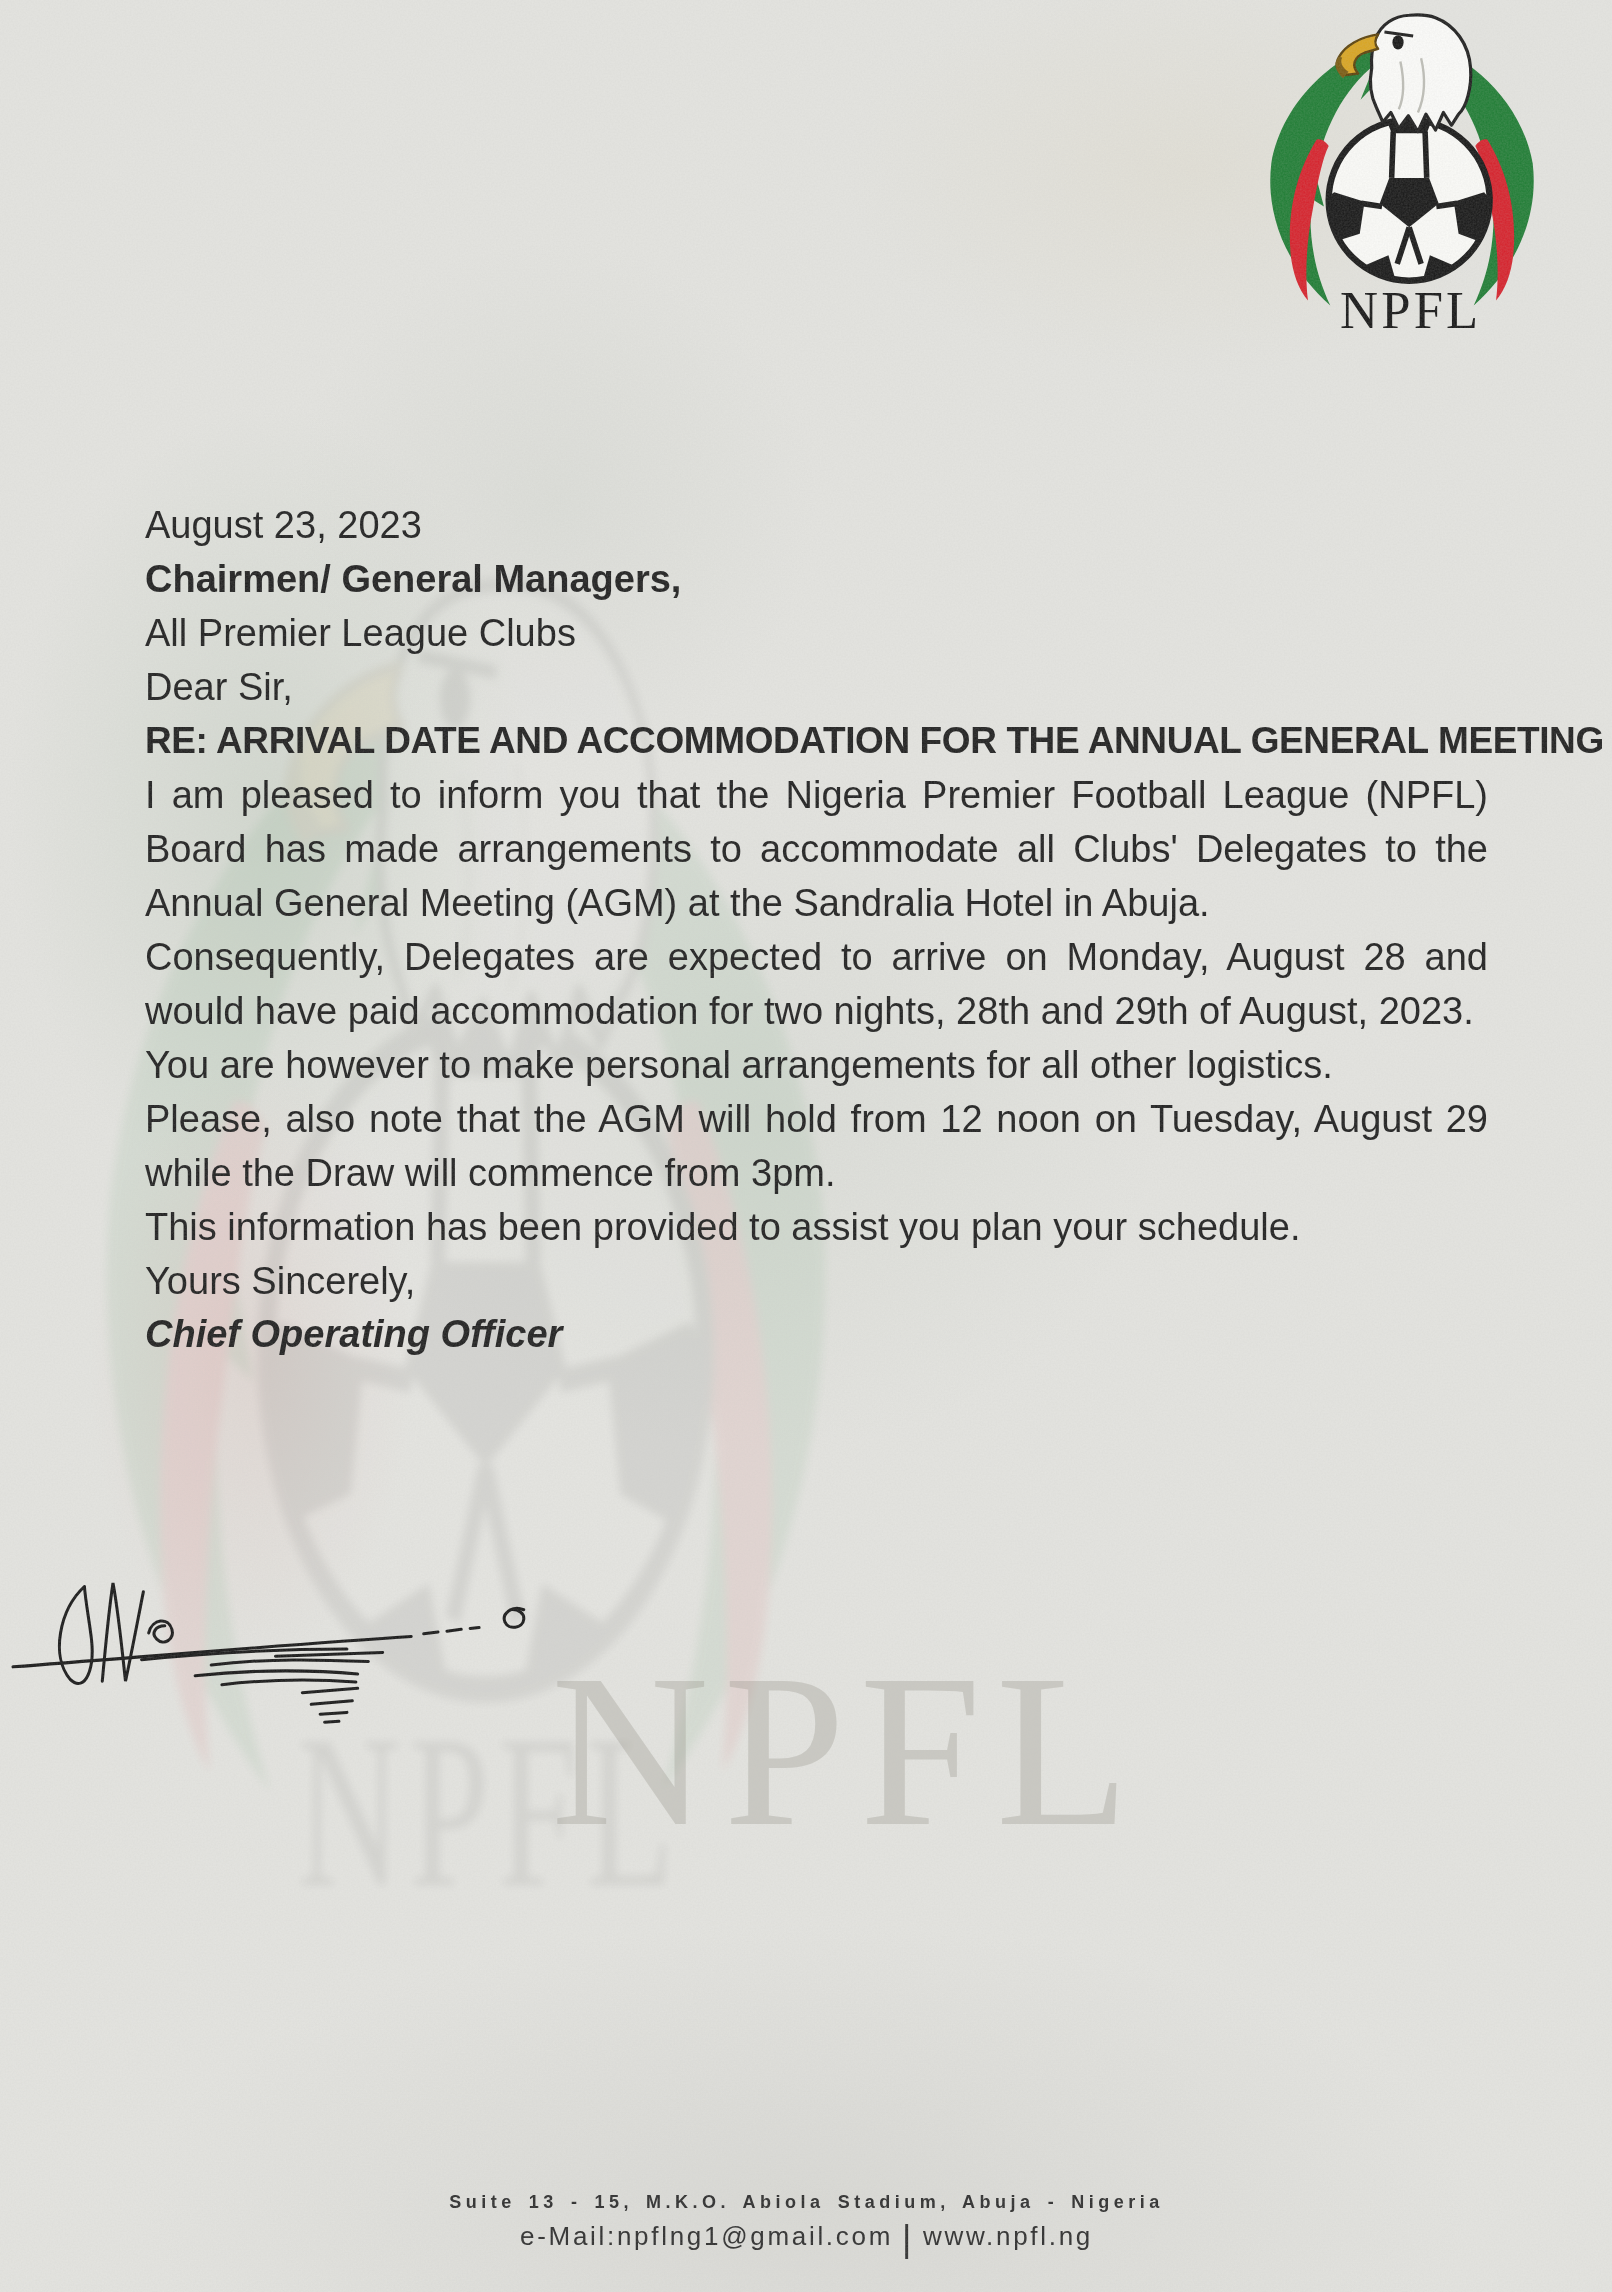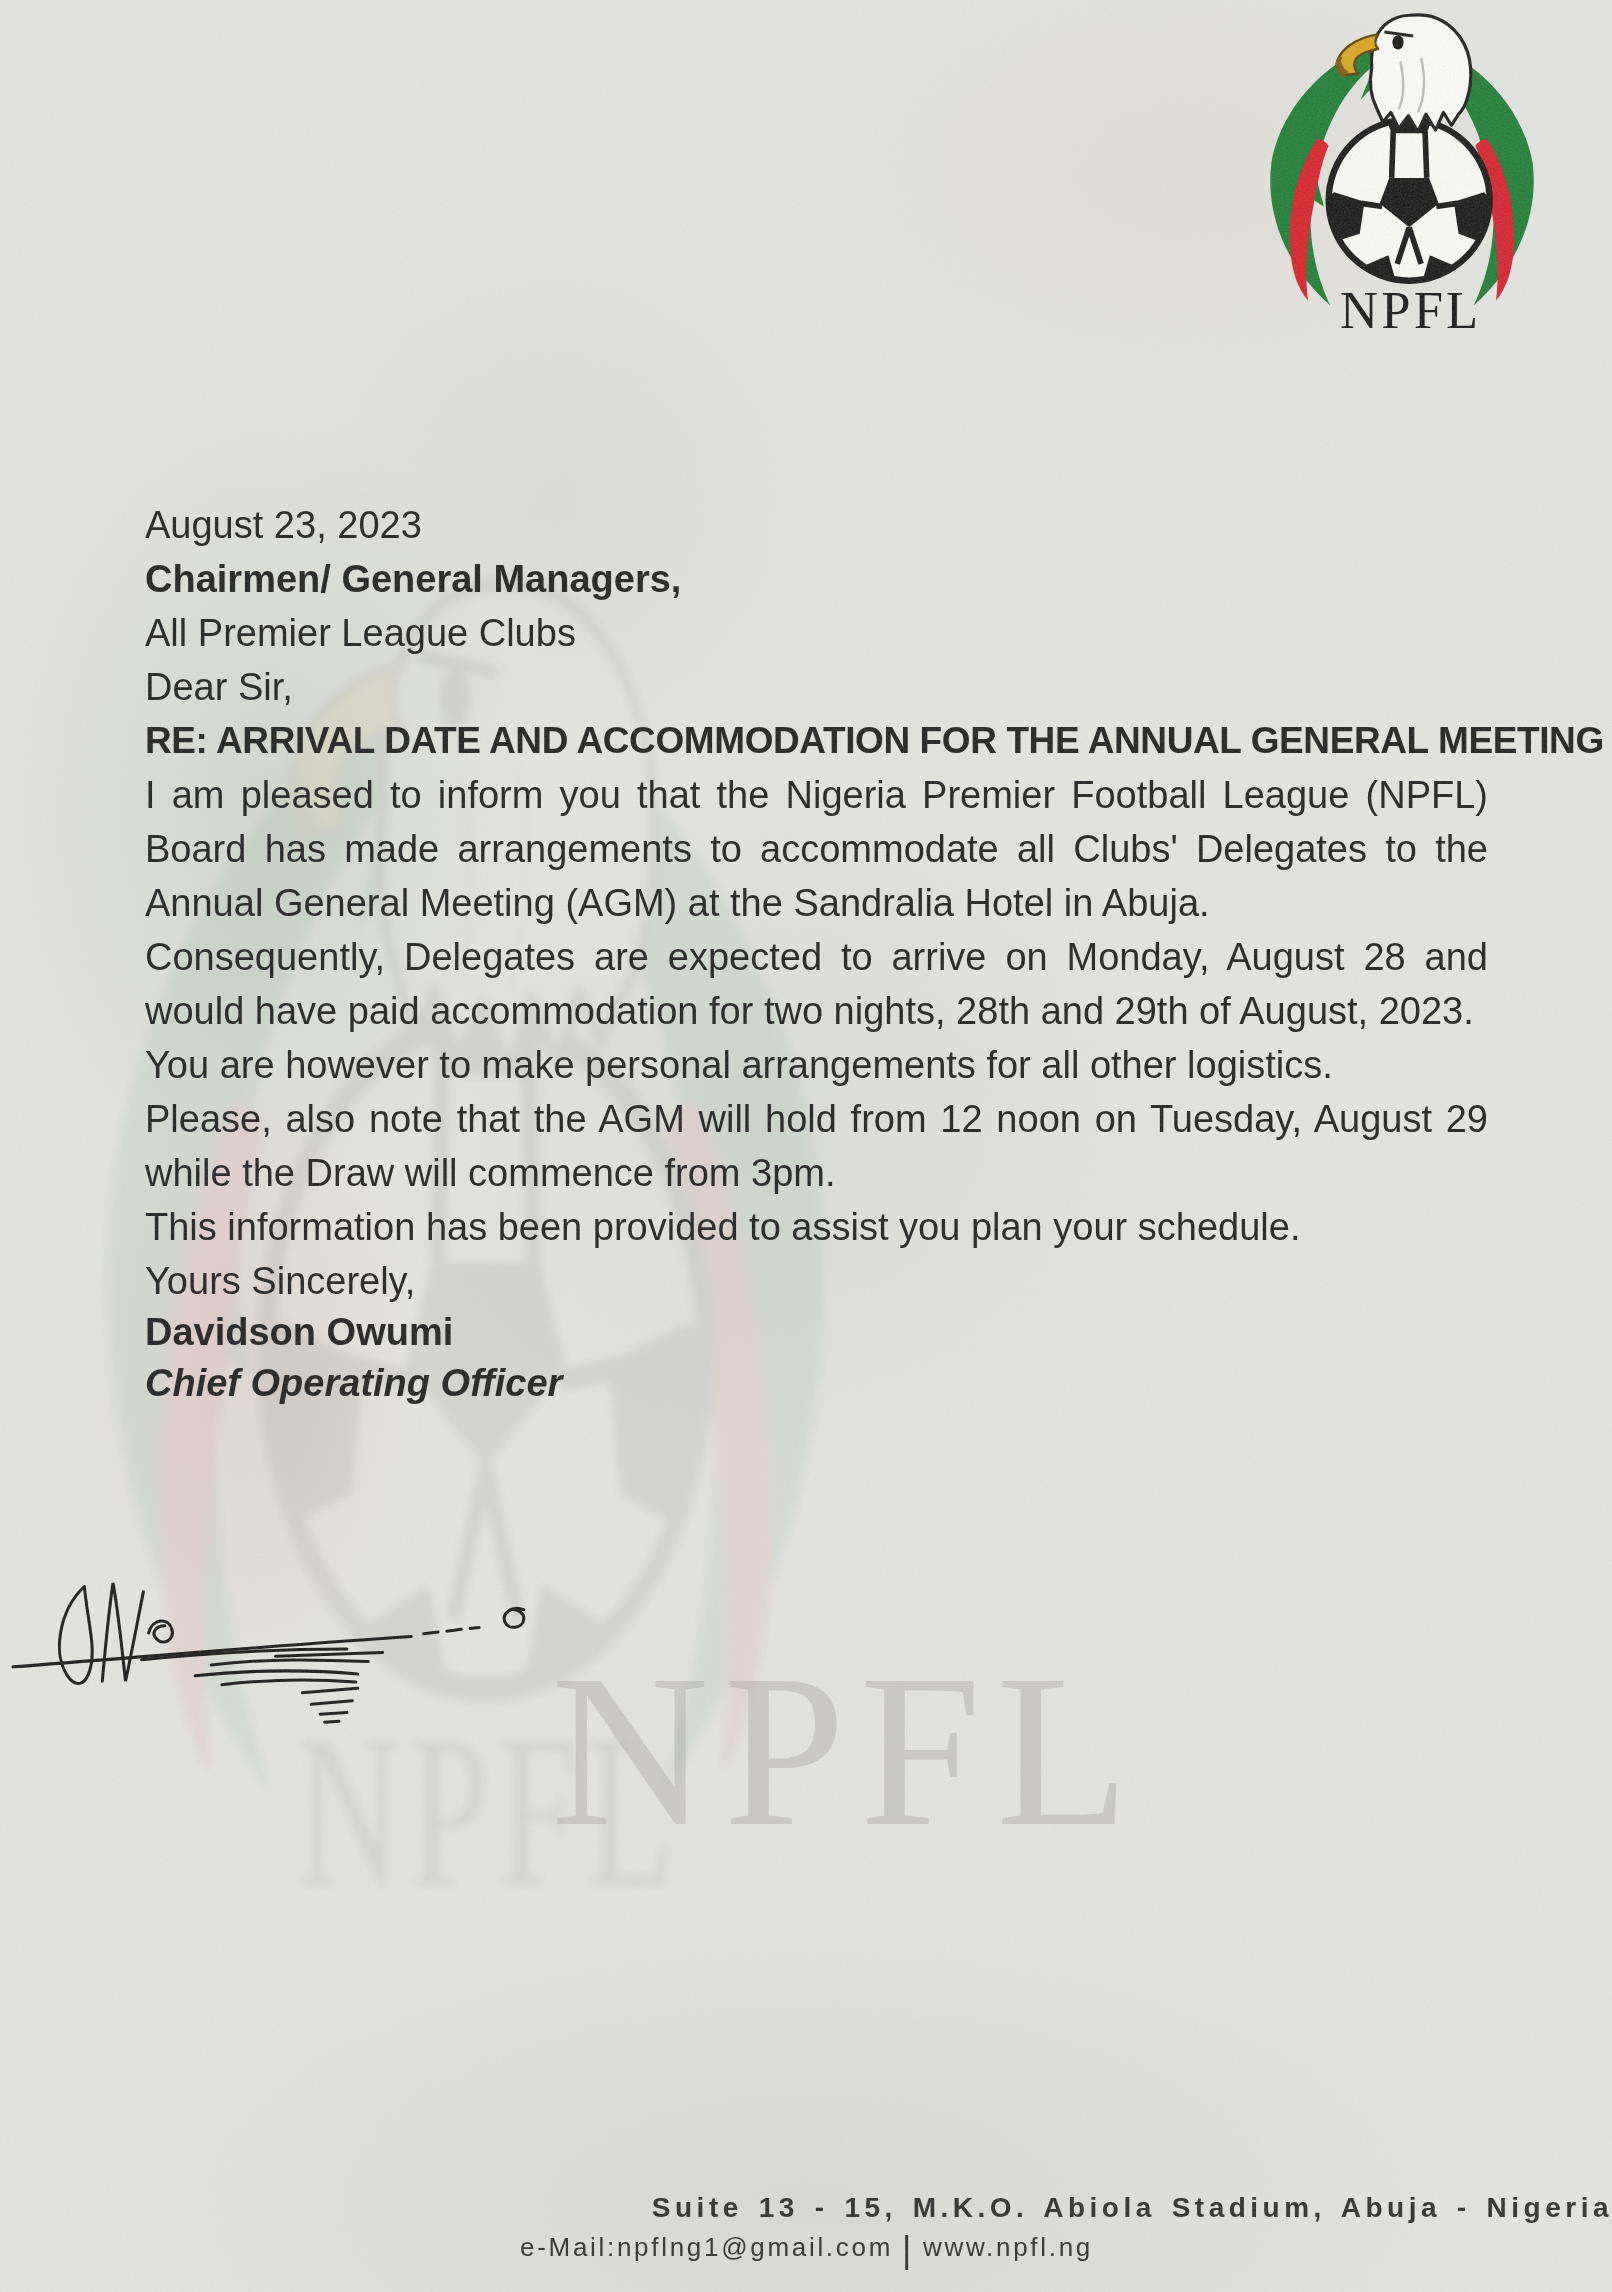--- a/index.html
+++ b/index.html
@@ -36,21 +36,21 @@
   .addr2{margin-bottom:20.6px;}
   .salutation{margin-bottom:18px;}
   .subject{font-weight:bold;white-space:nowrap;letter-spacing:-0.4px;font-size:37px;margin-bottom:21.5px;}
   .para{text-align:justify;margin-bottom:20.6px;}
   .para.last{text-align:left;}
   .closing{margin-top:1.8px;}
   .sig-name{font-weight:bold;margin-top:108px;line-height:49px;}
   .sig-title{font-weight:bold;font-style:italic;line-height:52px;}
   .signature{position:absolute;left:7.2px;top:1574px;width:537px;height:150px;z-index:6;}
   .footer{position:absolute;left:0;right:0;top:2192px;text-align:center;z-index:5;color:#2b2b2b;}
-  .footer .line1{font-weight:bold;font-size:28px;letter-spacing:4.5px;word-spacing:3.6px;text-align:right;}
+  .footer .line1{font-weight:bold;font-size:18px;letter-spacing:4.5px;word-spacing:3.6px;}
   .footer .line2{margin-top:4.5px;font-size:26px;letter-spacing:2.7px;word-spacing:1.8px;}
   .footer .seg-b{font-weight:normal;}
   .footer .divider{font-weight:normal;font-size:36px;vertical-align:-6.3px;margin:0 9px;}
 </style>
 </head>
 <body>
 
 <div class="page">
 
   <div class="bg-tint"></div>
@@ -120,21 +120,20 @@
     <p class="addr1">Chairmen/ General Managers,</p>
     <p class="addr2">All Premier League Clubs</p>
     <p class="salutation">Dear Sir,</p>
     <p class="subject">RE: ARRIVAL DATE AND ACCOMMODATION FOR THE ANNUAL GENERAL MEETING</p>
     <p class="para">I am pleased to inform you that the Nigeria Premier Football League (NPFL) Board has made arrangements to accommodate all Clubs' Delegates to the Annual General Meeting (AGM) at the Sandralia Hotel in Abuja.</p>
     <p class="para">Consequently, Delegates are expected to arrive on Monday, August 28 and would have paid accommodation for two nights, 28th and 29th of August, 2023.</p>
     <p class="para last">You are however to make personal arrangements for all other logistics.</p>
     <p class="para">Please, also note that the AGM will hold from 12 noon on Tuesday, August 29 while the Draw will commence from 3pm.</p>
     <p class="para last">This information has been provided to assist you plan your schedule.</p>
     <p class="closing">Yours Sincerely,</p>
-    <p class="sig-name">Davidson Owumi</p>
     <p class="sig-title">Chief Operating Officer</p>
   </main>
 
   <svg class="signature" viewBox="0 0 600 168" aria-hidden="true">
     <g fill="none" stroke="#151515" stroke-width="3.4" stroke-linecap="round">
       <path d="M6,104 C150,93 300,80 452,70"></path>
       <path d="M466,67 l16,-2 M492,64 l16,-2 M518,61 l10,-1"></path>
       <path d="M578,40 c-13,-5 -25,4 -21,14 c4,9 20,7 21,-3 c1,-7 -6,-12 -15,-11"></path>
       <path d="M86,14 C58,40 48,92 70,118 C87,134 99,106 93,66 C90,44 87,28 86,14"></path>
       <path d="M106,120 C110,76 114,36 118,10 C124,42 128,84 132,120 C139,88 146,50 152,20"></path>

